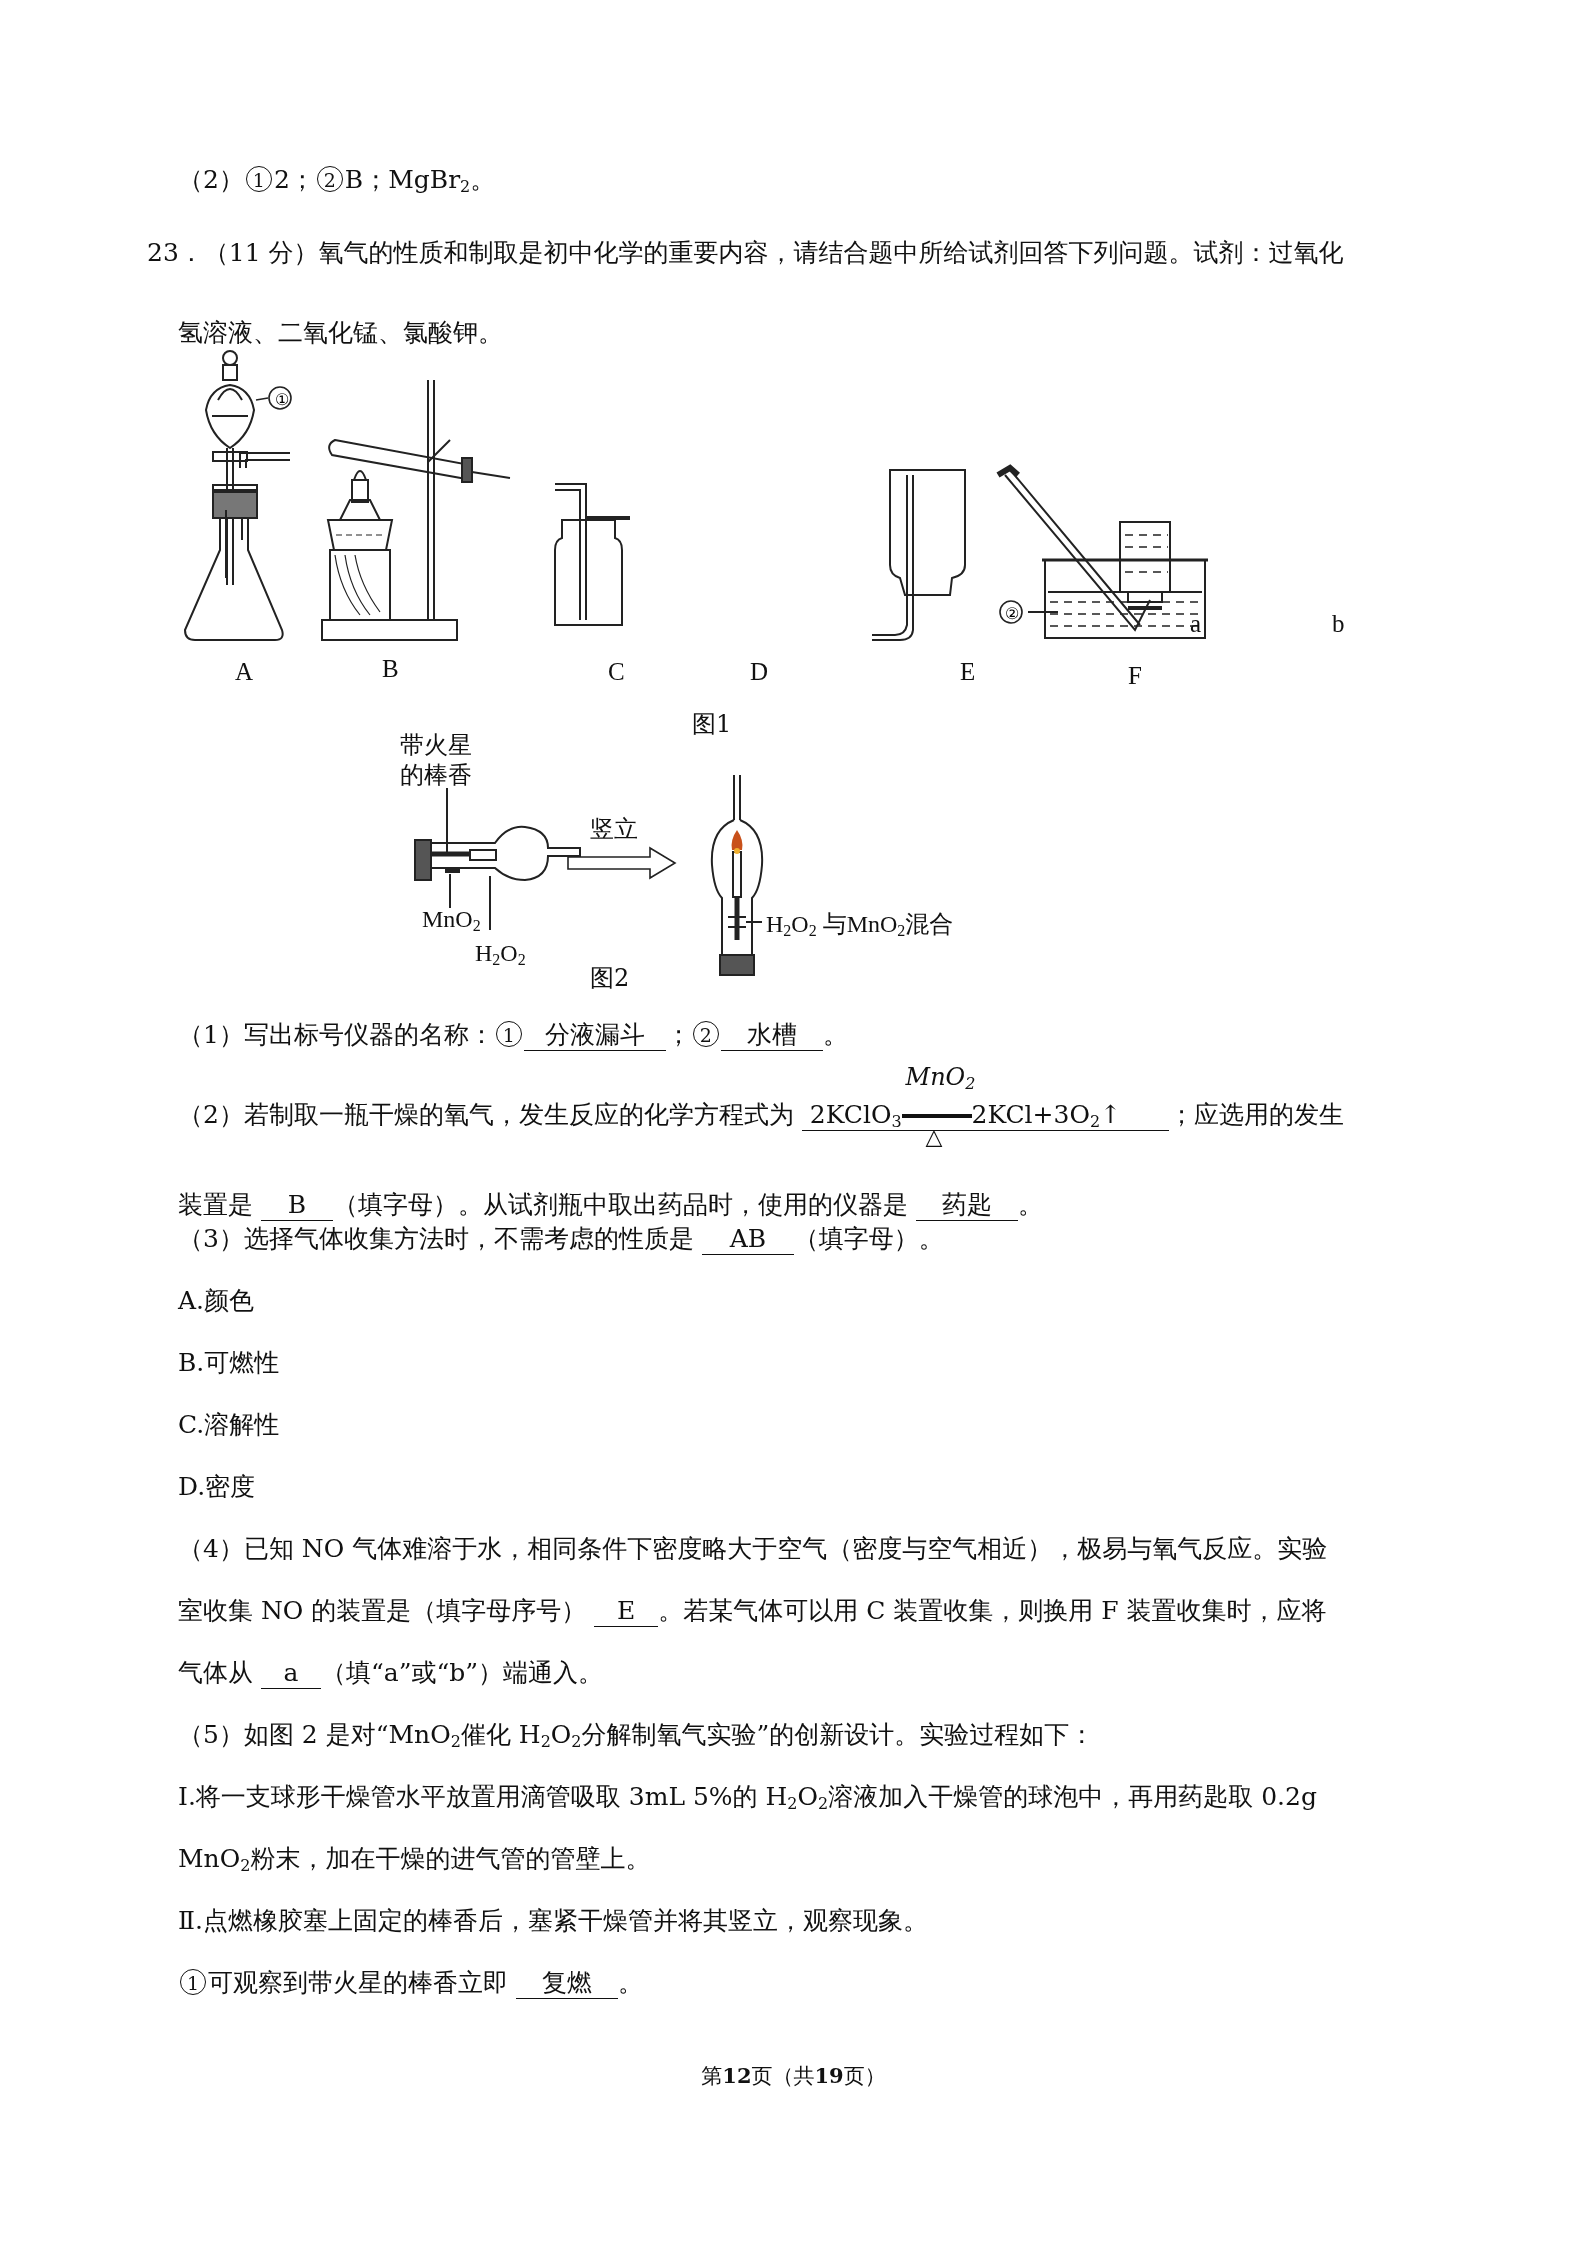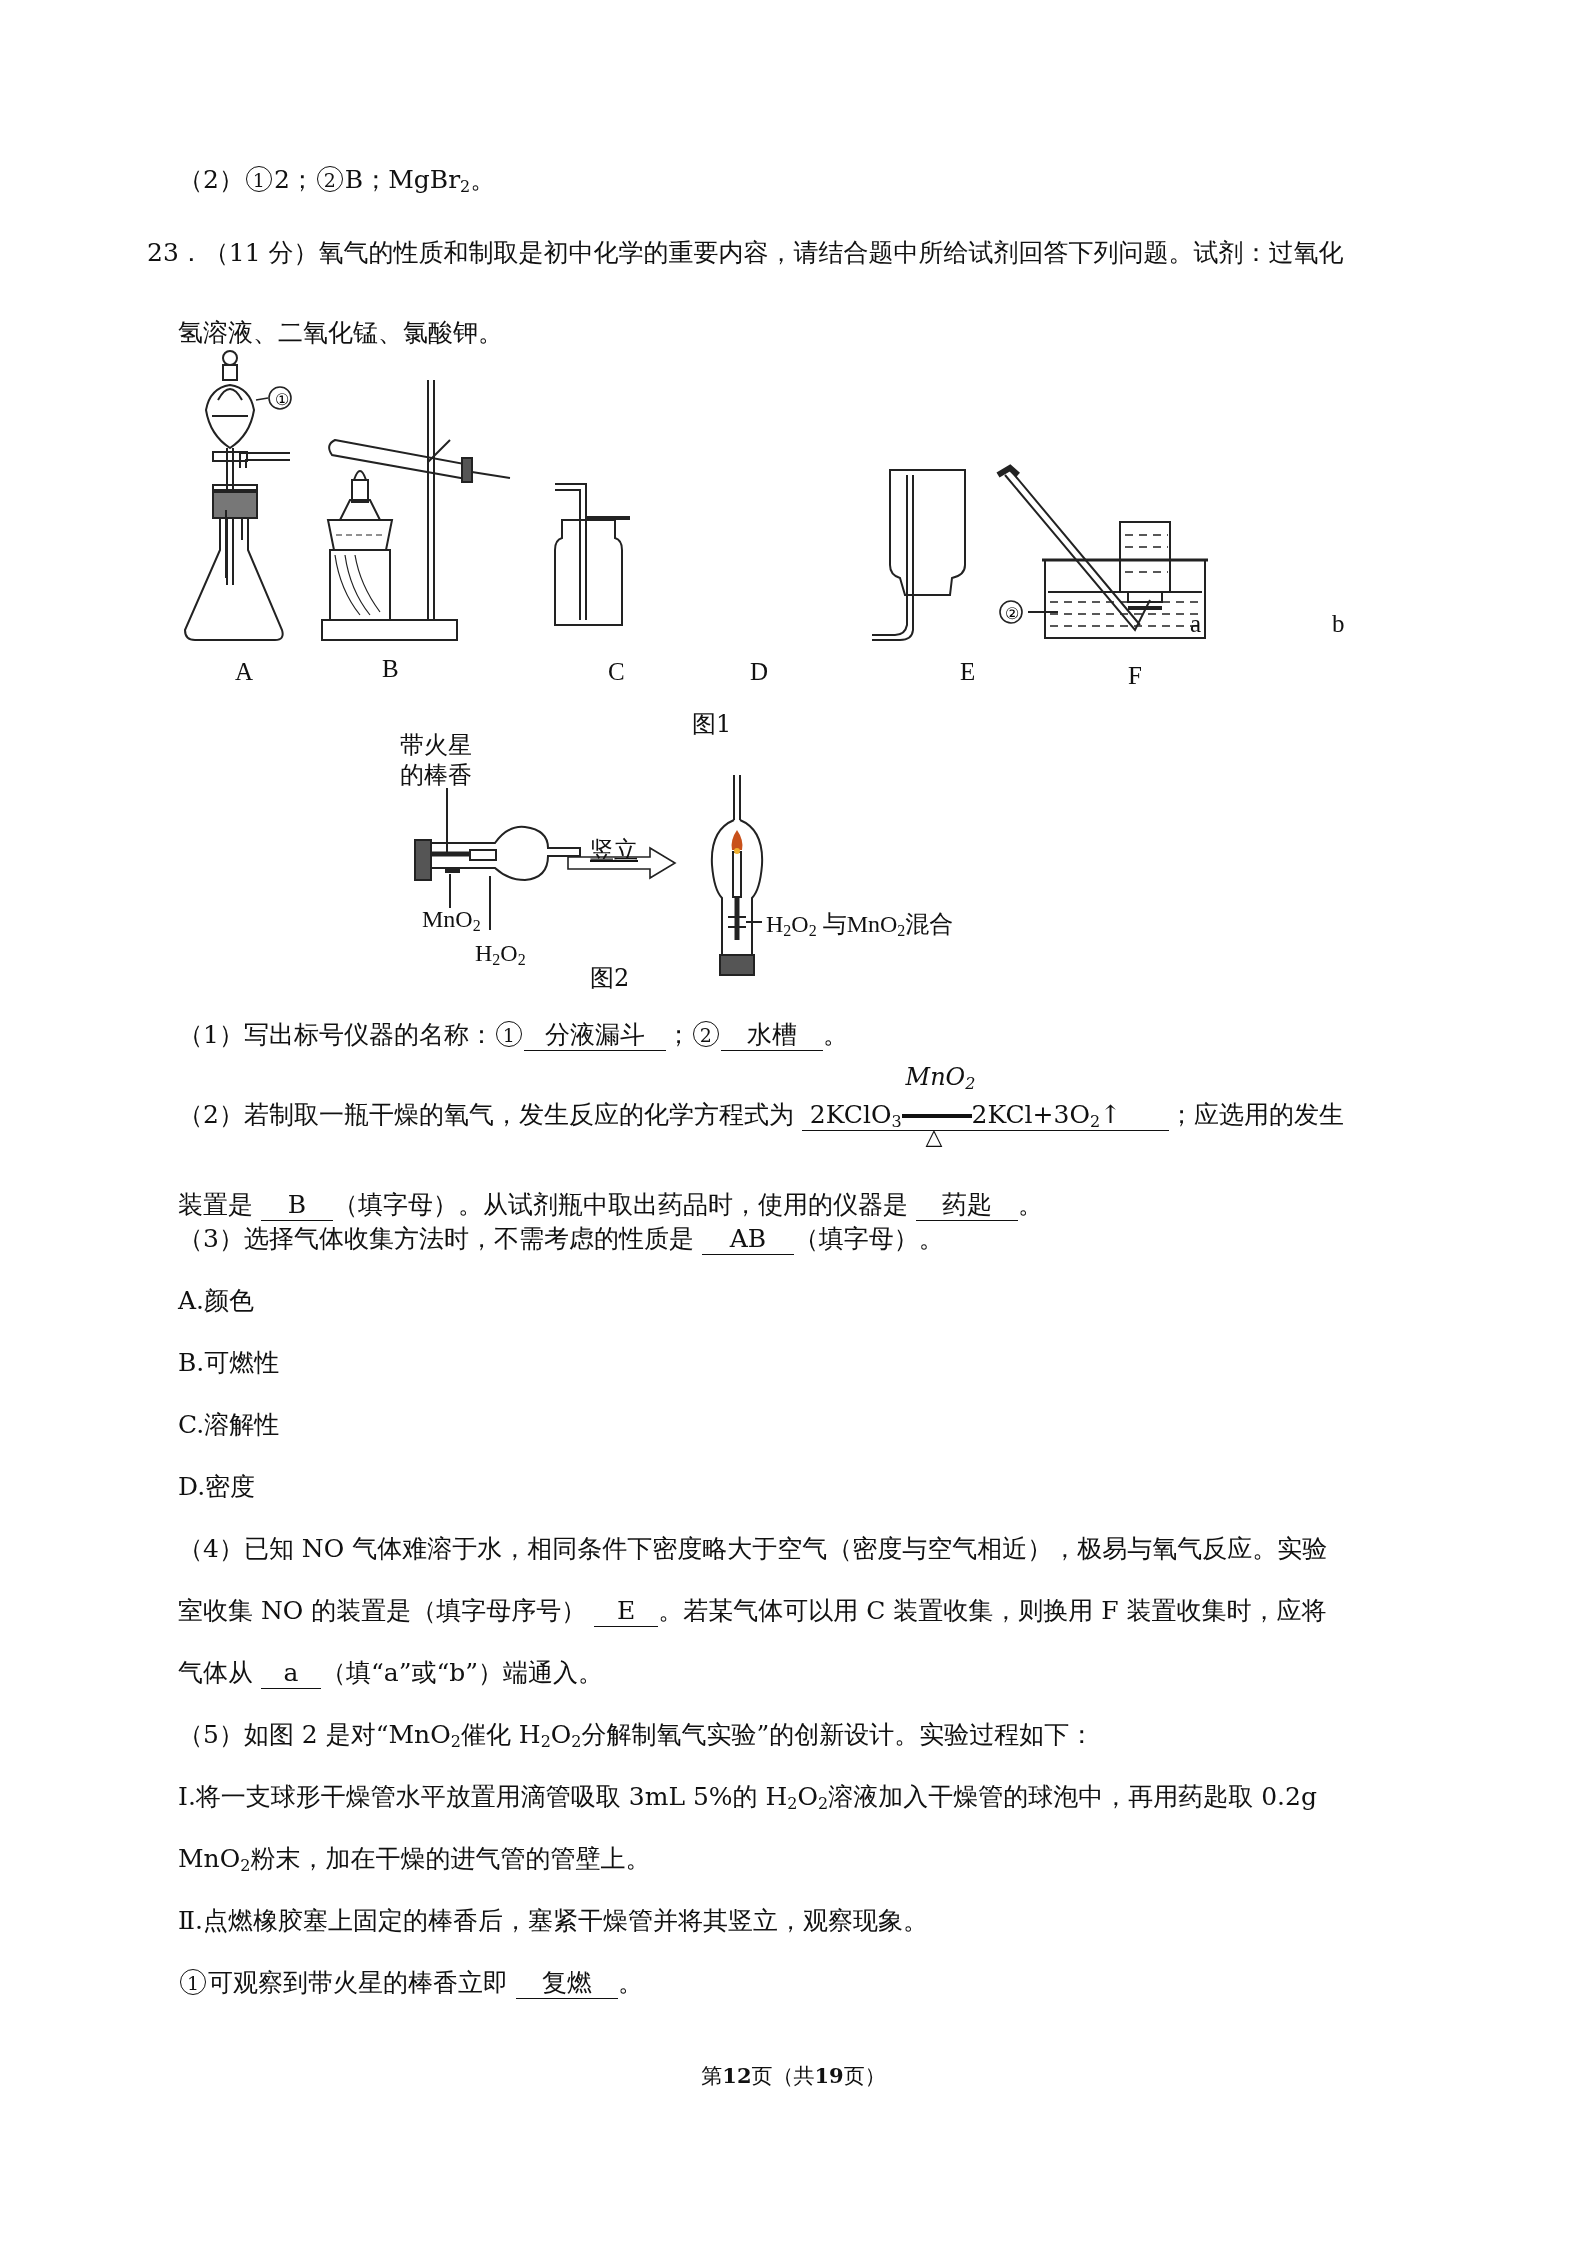--- a/index.html
+++ b/index.html
@@ -172,21 +172,21 @@
     </g>
     <path d="M337 100 Q330 110 332 120 L342 120 Q344 110 337 100 Z" fill="#c8501a"></path>
     <circle cx="337" cy="121" r="3" fill="#f0b030"></circle>
   </svg>
   <div class="fig-cap" style="left:0px; top:0px; line-height:30px;">
     <div>带火星</div>
     <div>的棒香</div>
   </div>
   <span class="fig-cap" style="left:22px; top:176px; font-family:'Liberation Serif',serif;"><span>MnO</span><sub>2</sub></span>
   <span class="fig-cap" style="left:75px; top:210px; font-family:'Liberation Serif',serif;"><span>H</span><sub>2</sub><span>O</span><sub>2</sub></span>
-  <span class="fig-cap" style="left:190px; top:104px;text-decoration:underline;">竖立</span>
+  <span class="fig-cap" style="left:190px; top:83px;">竖立</span>
   <span class="fig-cap" style="left:366px; top:178px; font-family:'Liberation Serif',serif;"><span>H</span><sub>2</sub><span>O</span><sub>2</sub><span> 与MnO</span><sub>2</sub><span>混合</span></span>
   <span class="fig-cap" style="left:190px; top:232px;">图2</span>
 </div>
 
 <div class="line indent" style="top:1018px;">
   <span>（1）写出标号仪器的名称：</span><span class="circ">1</span><span class="blank" style="min-width:130px;">分液漏斗</span><span>；</span><span class="circ">2</span><span class="blank" style="min-width:90px;">水槽</span><span>。</span>
 </div>
 
 <div class="line indent" style="top:1098px;">
   <span>（2）若制取一瓶干燥的氧气，发生反应的化学方程式为</span>

